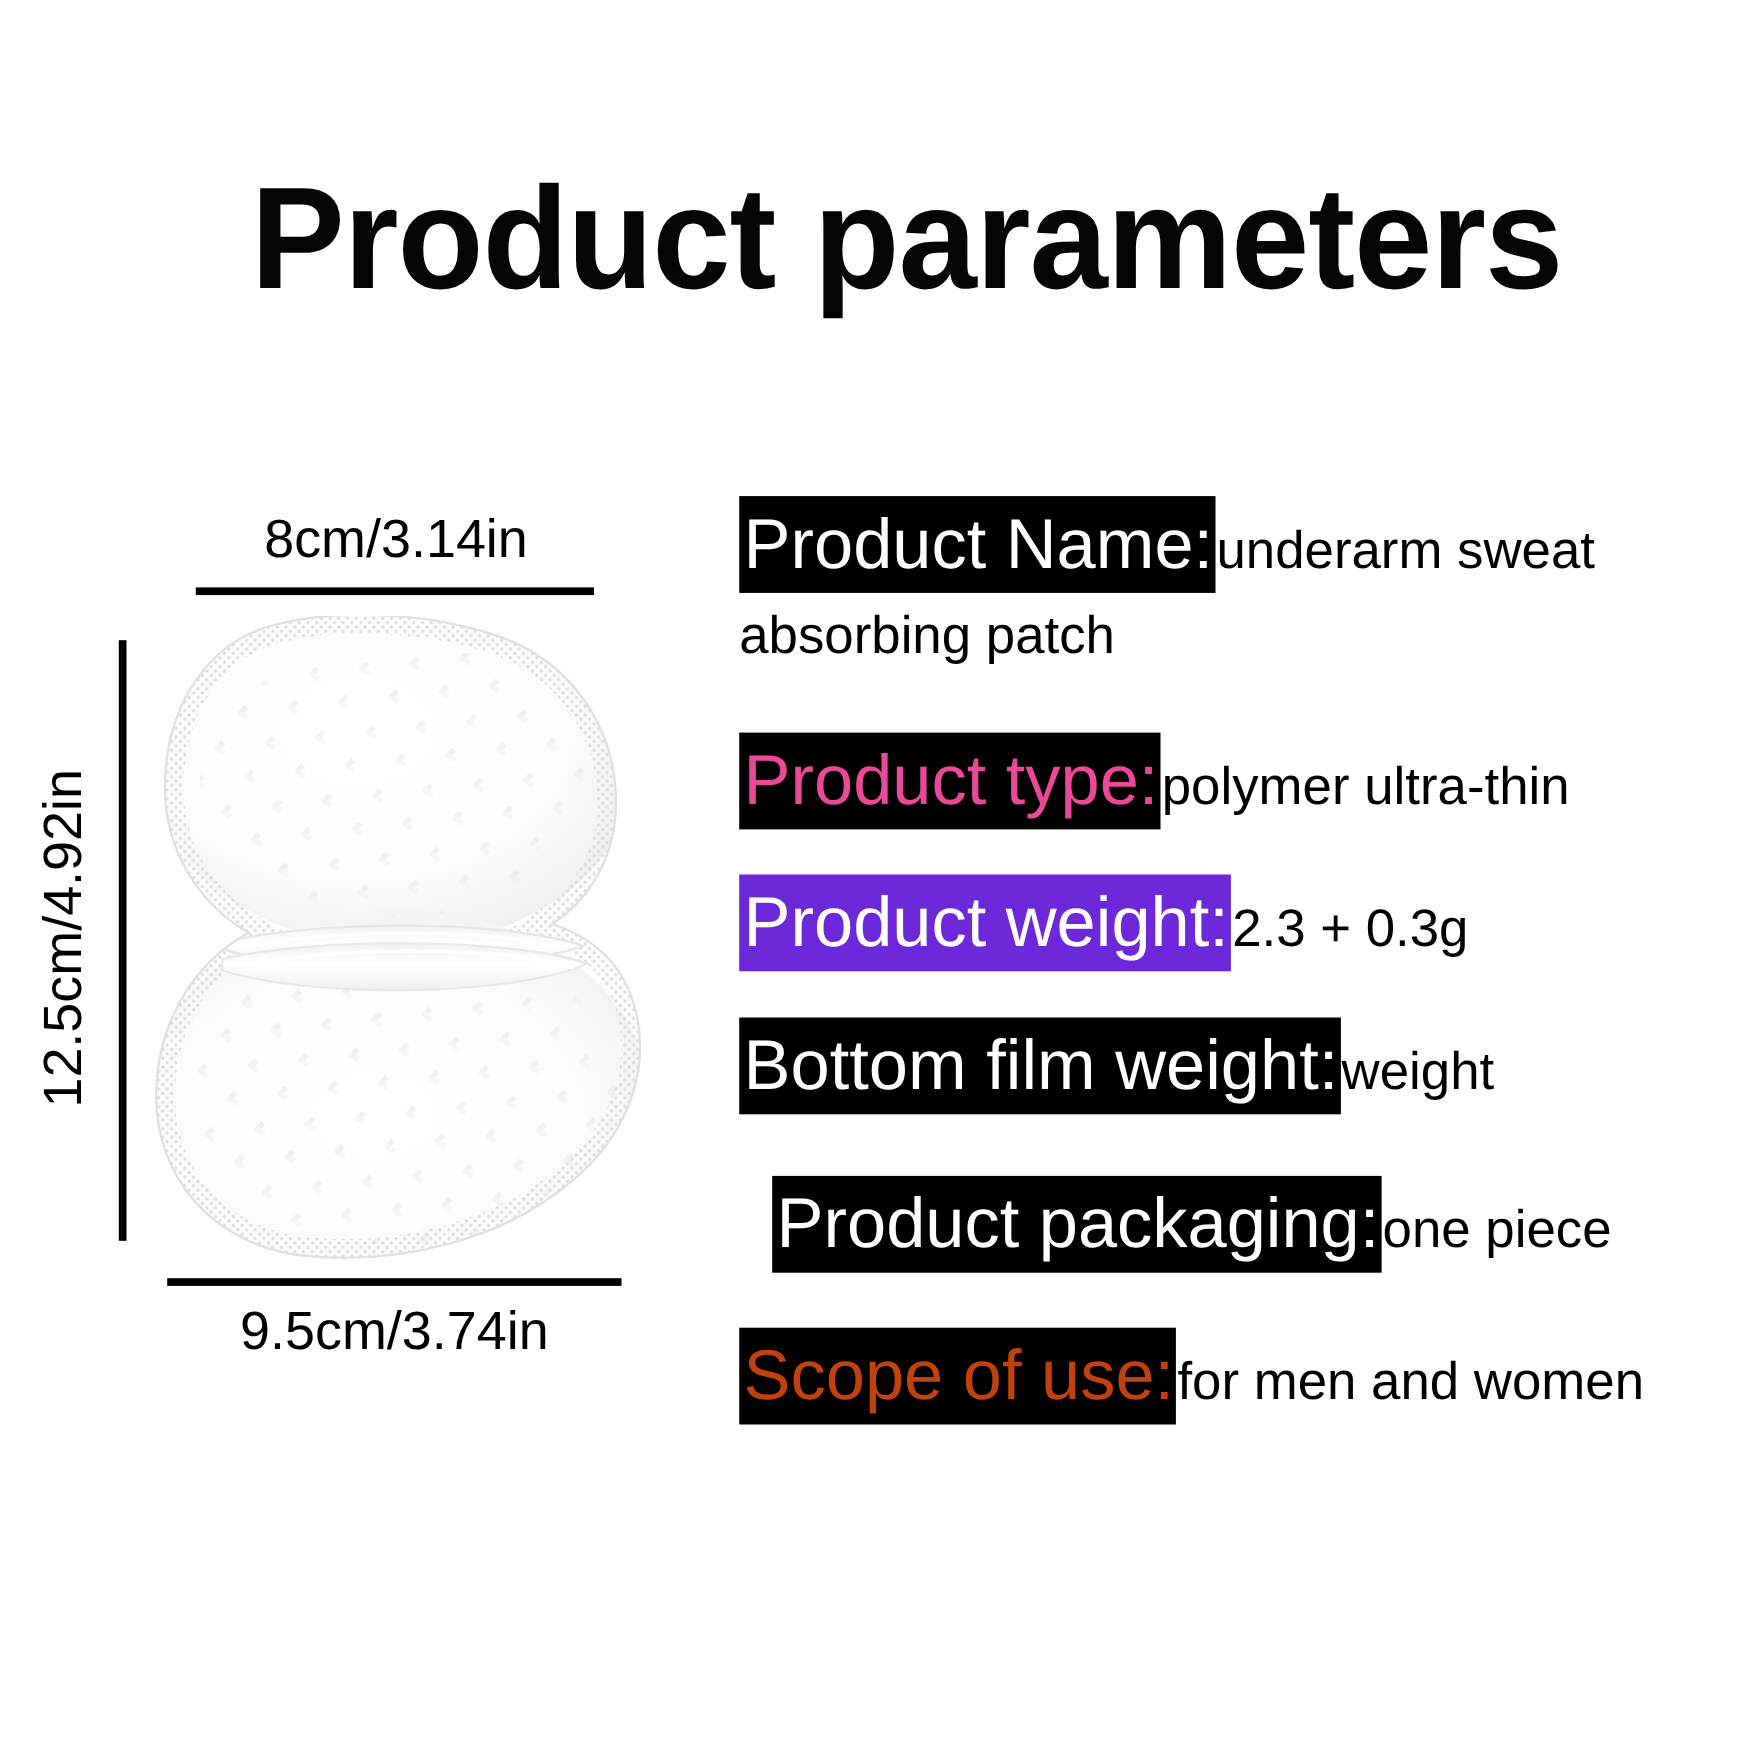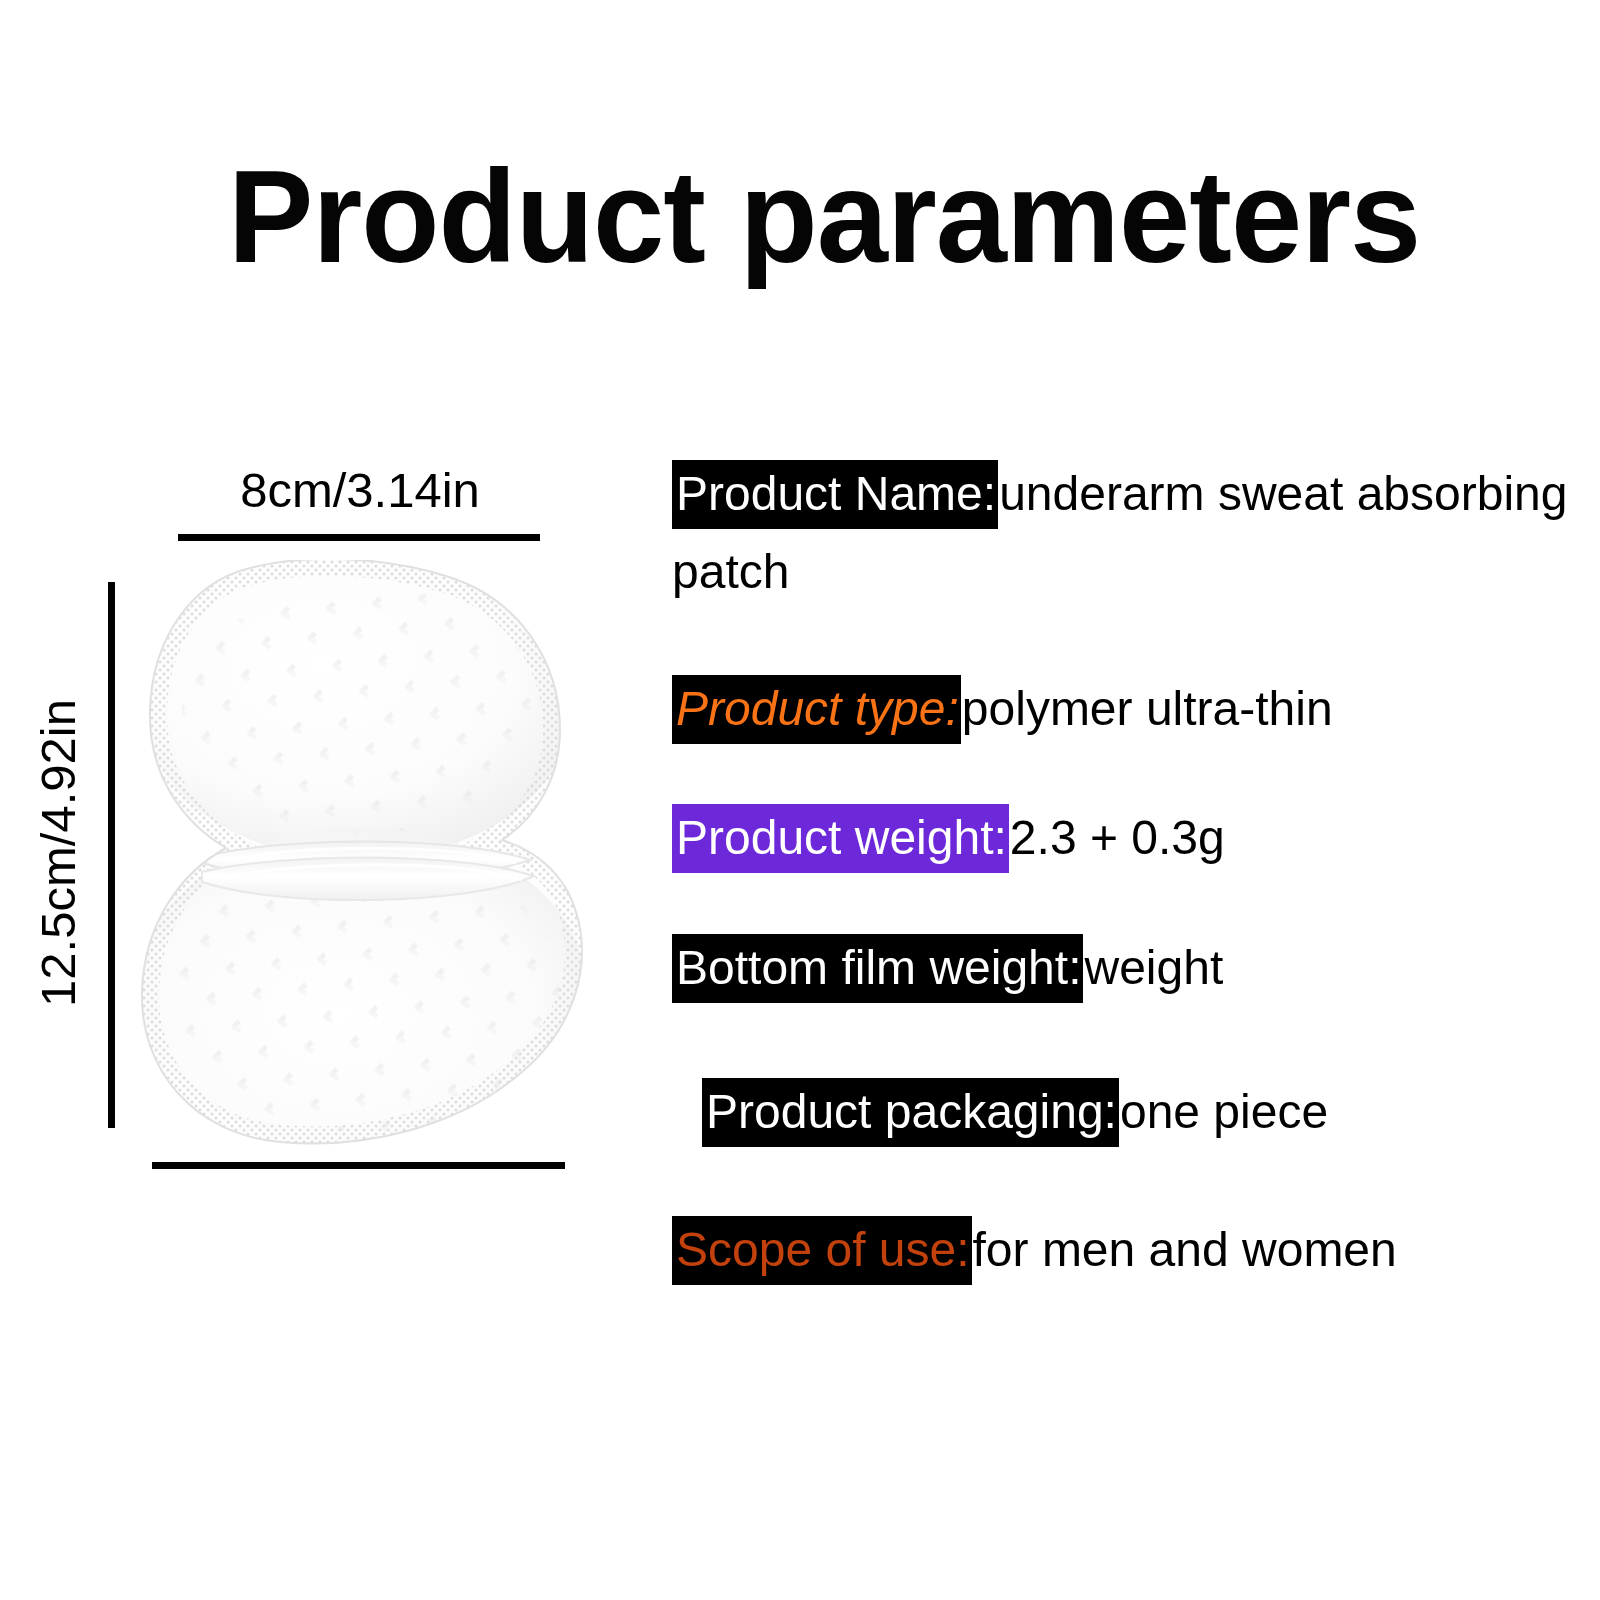--- a/index.html
+++ b/index.html
@@ -142,21 +142,21 @@
     line-height: 78px;
     white-space: normal;
     word-spacing: 0px;
   }
   .spec-key {
     background: #000000;
     color: #ffffff;
     padding: 7px 2px 9px 4px;
     box-decoration-break: clone;
     -webkit-box-decoration-break: clone;
-    font-size: 48px;
+    font-size: 64px;
   }
   .spec-val {
     color: #000000;
     font-size: 48px;
     padding-left: 1px;
   }
 </style>
 </head>
 <body style="background: rgb(255, 255, 255);">
 
@@ -249,33 +249,34 @@
              C 10 510, 64 574, 150 582
              C 236 590, 330 566, 392 512
              C 446 466, 462 404, 446 352
              C 434 312, 404 290, 372 280
              C 406 258, 430 218, 430 170
              C 430 100, 388 38, 316 16
              C 252 -4, 172 -6, 120 8 Z" fill="none" stroke="#e0e0e0" stroke-width="2"></path>
   </svg>
 
   <div id="dim-bottom-rule"></div>
+  <div id="dim-bottom-label">9.5cm/3.74in</div>
 </div>
 
 <div id="spec-list">
 
   <div class="spec-row spec-row-0">
     <span class="spec-line">
       <span class="spec-key" style="background: rgb(0, 0, 0); color: rgb(255, 255, 255);">Product Name:</span><span class="spec-val">underarm sweat absorbing patch</span>
     </span>
   </div>
 
   <div class="spec-row spec-row-1">
     <span class="spec-line">
-      <span class="spec-key" style="background: rgb(0, 0, 0); color: #f97316; font-style: italic;">Product type:</span><span class="spec-val">polymer ultra-thin</span>
+      <span class="spec-key" style="background: rgb(0, 0, 0); color: #ec4899;">Product type:</span><span class="spec-val">polymer ultra-thin</span>
     </span>
   </div>
 
   <div class="spec-row spec-row-2">
     <span class="spec-line">
       <span class="spec-key" style="background: #6d28d9; color: rgb(255, 255, 255);">Product weight:</span><span class="spec-val">2.3 + 0.3g</span>
     </span>
   </div>
 
   <div class="spec-row spec-row-3">

